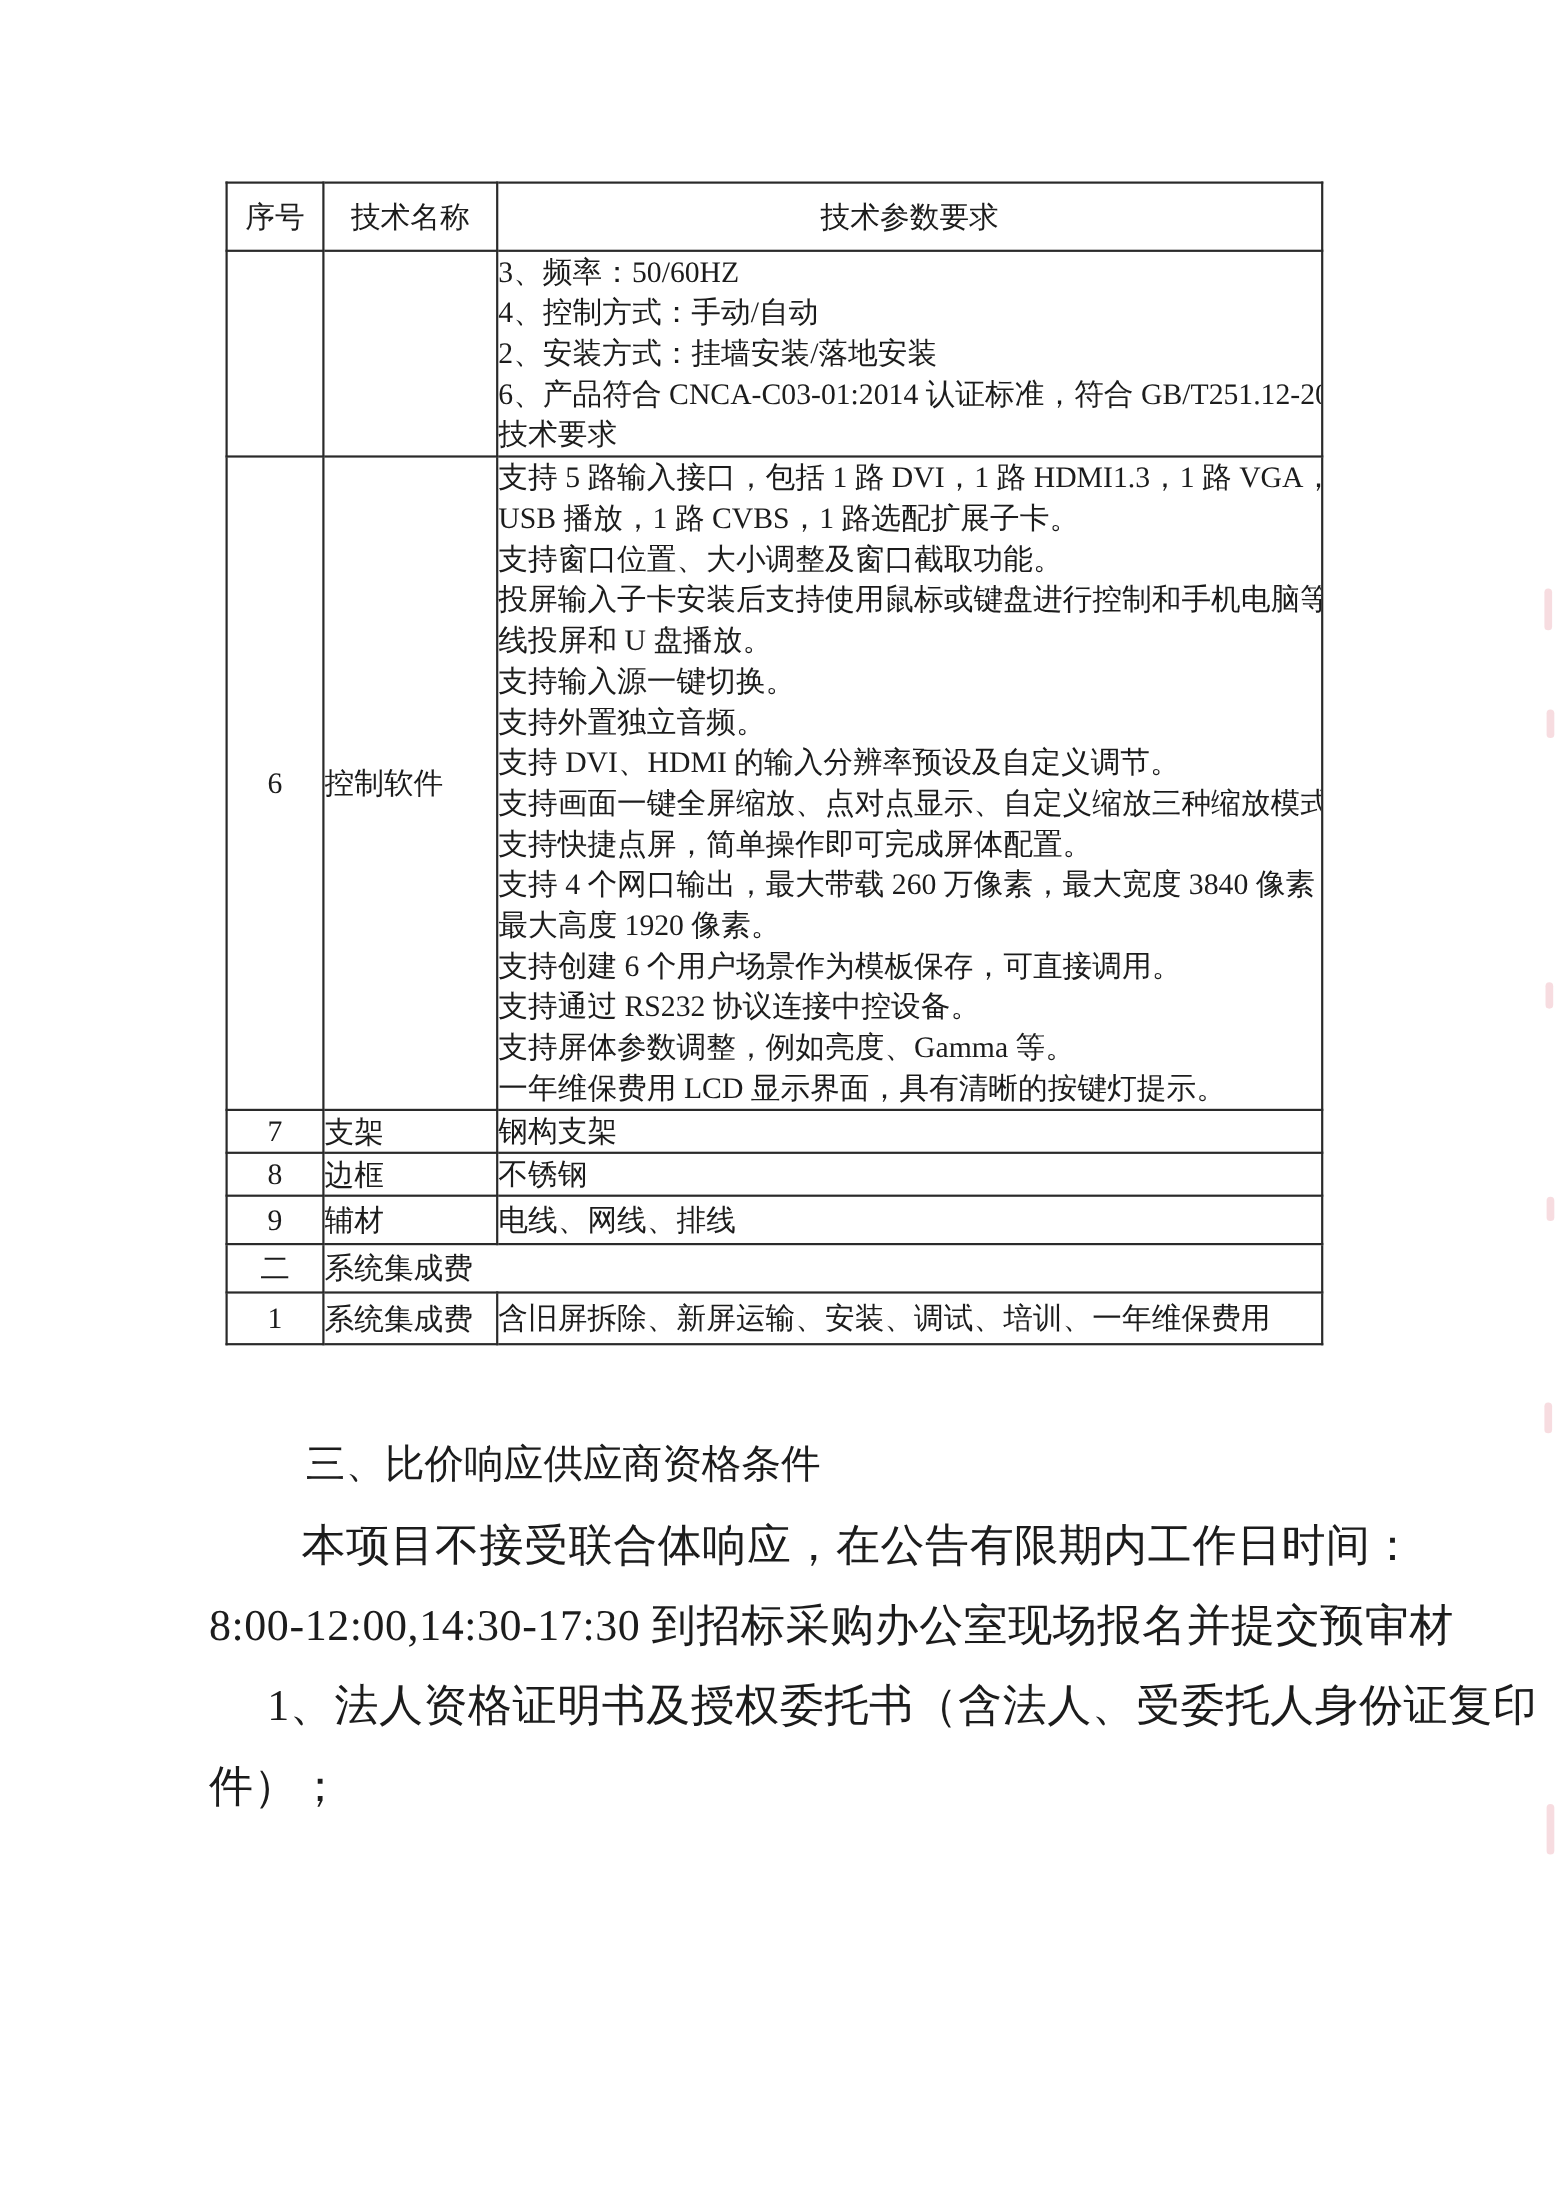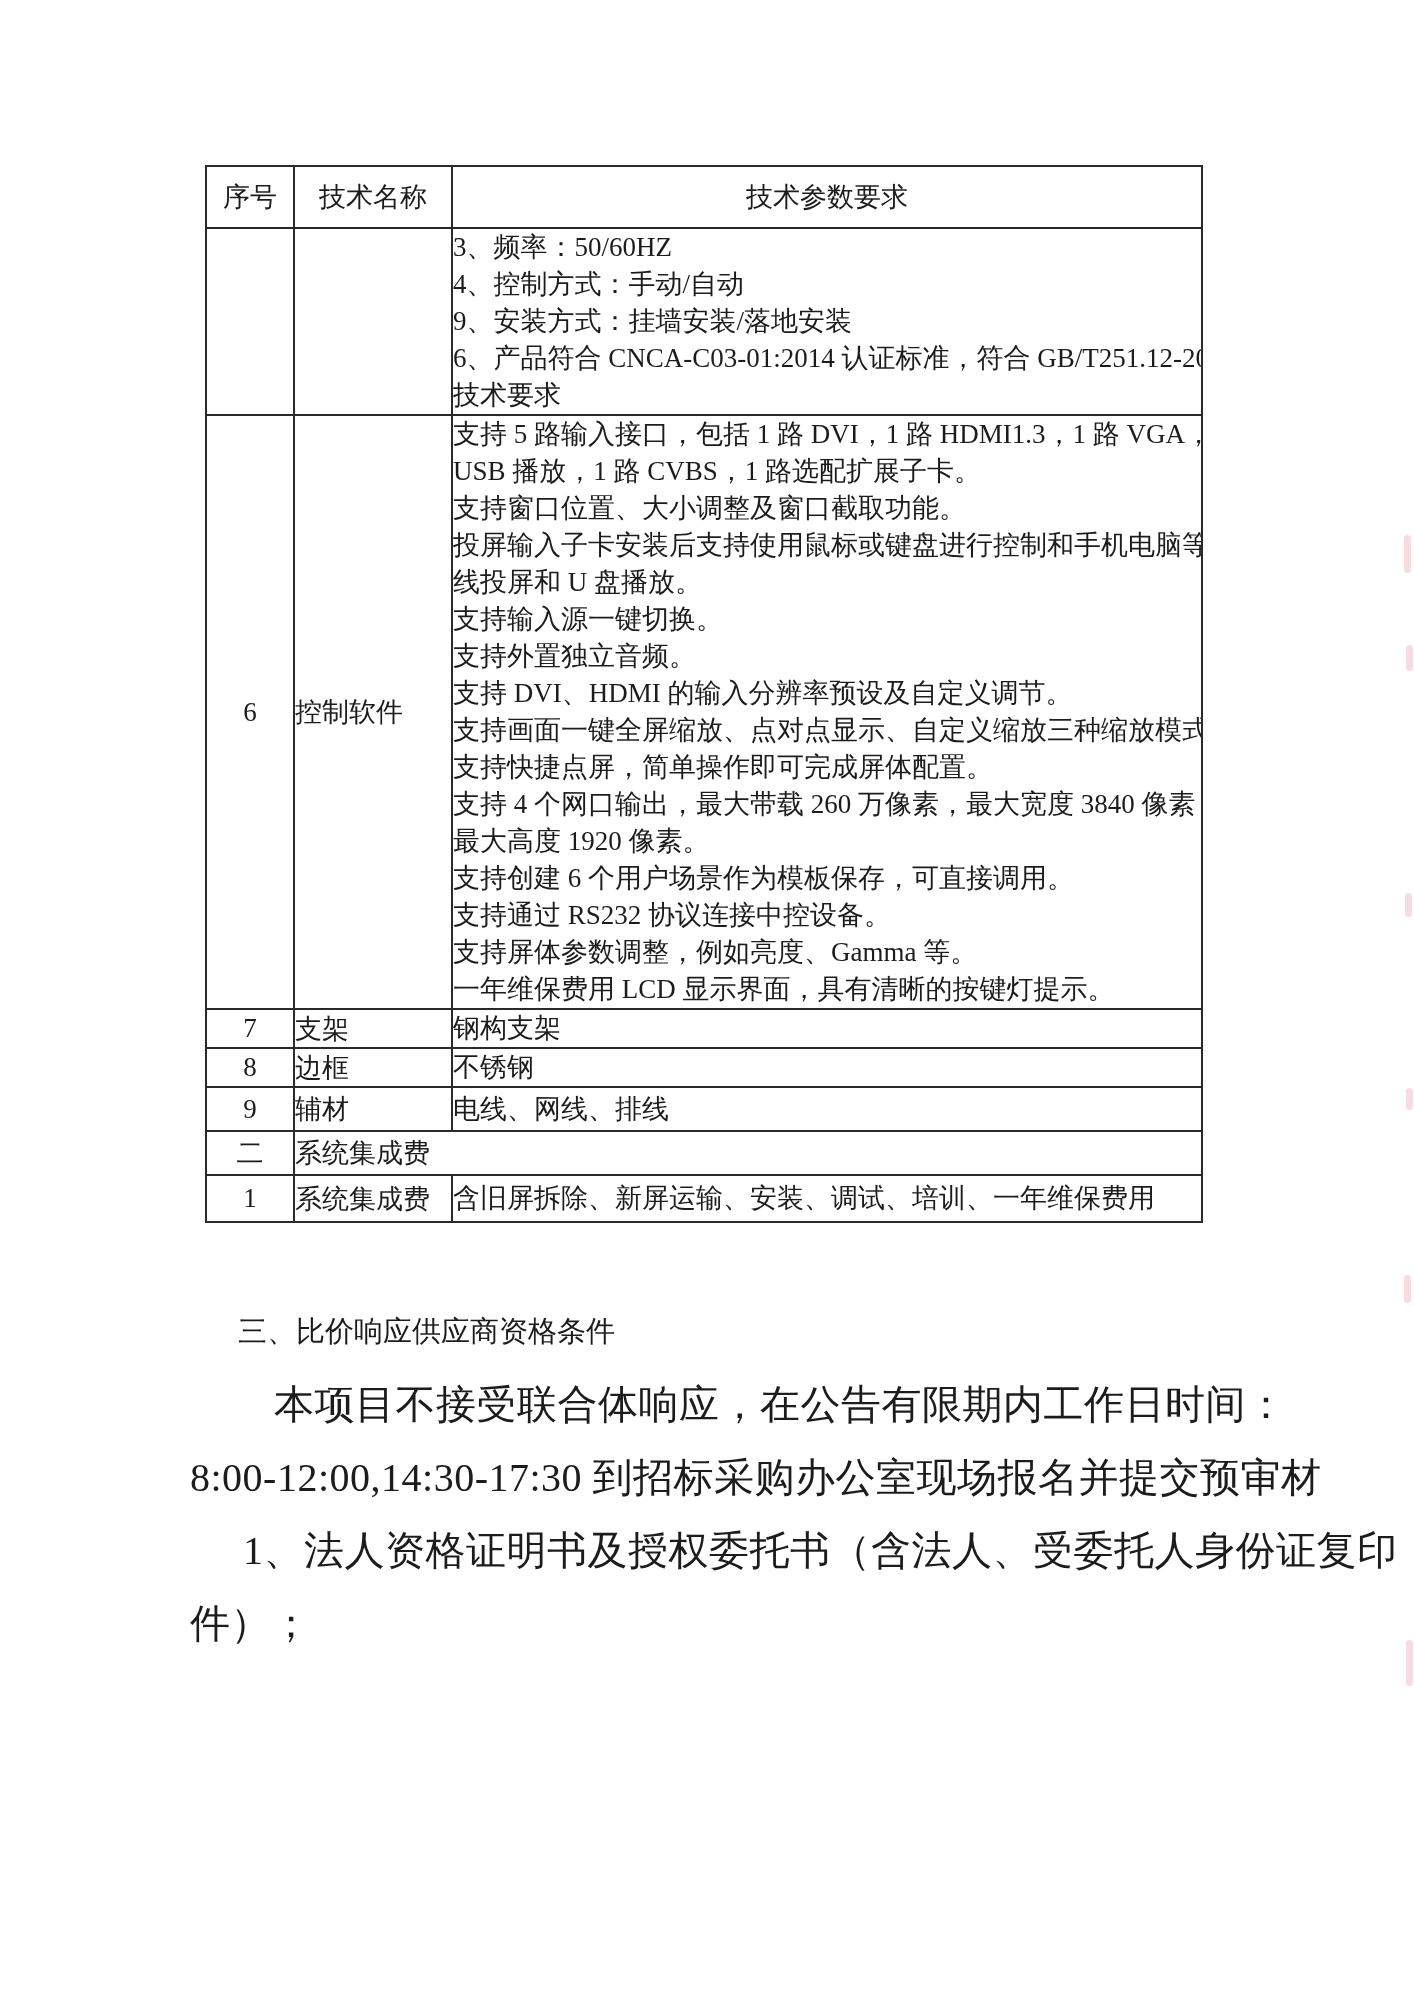--- a/index.html
+++ b/index.html
@@ -52,23 +52,23 @@
     top: 1295px;
     width: 1075px;
   }
   .bodytext .tline {
     font-size: 40px;
     line-height: 73px;
     white-space: nowrap;
     letter-spacing: 0.5px;
   }
   .bodytext .heading {
-    font-size: 29px;
+    font-size: 36px;
     line-height: 73px;
-    margin-left: 48px;
+    margin-left: 88px;
     white-space: nowrap;
   }
   .ind-para { margin-left: 84px; }
   .ind-num  { margin-left: 53px; }
 
   
   .smudge {
     position: absolute;
     width: 7px;
     border-radius: 4px;
@@ -93,21 +93,21 @@
         <th>技术参数要求</th>
       </tr>
     </thead>
     <tbody>
       <tr class="r-cont">
         <td class="seq"></td>
         <td class="name"></td>
         <td class="par">
           <div class="ln">3、频率：50/60HZ</div>
           <div class="ln">4、控制方式：手动/自动</div>
-          <div class="ln">9、安装方式：挂墙安装/落地安装</div>
+          <div class="ln">2、安装方式：挂墙安装/落地安装</div>
           <div class="ln">6、产品符合 CNCA-C03-01:2014 认证标准，符合 GB/T251.12-2013</div>
           <div class="ln">技术要求</div>
         </td>
       </tr>
       <tr class="r-soft">
         <td class="seq">6</td>
         <td class="name">控制软件</td>
         <td class="par">
           <div class="ln">支持 5 路输入接口，包括 1 路 DVI，1 路 HDMI1.3，1 路 VGA，1 路</div>
           <div class="ln">USB 播放，1 路 CVBS，1 路选配扩展子卡。</div>

